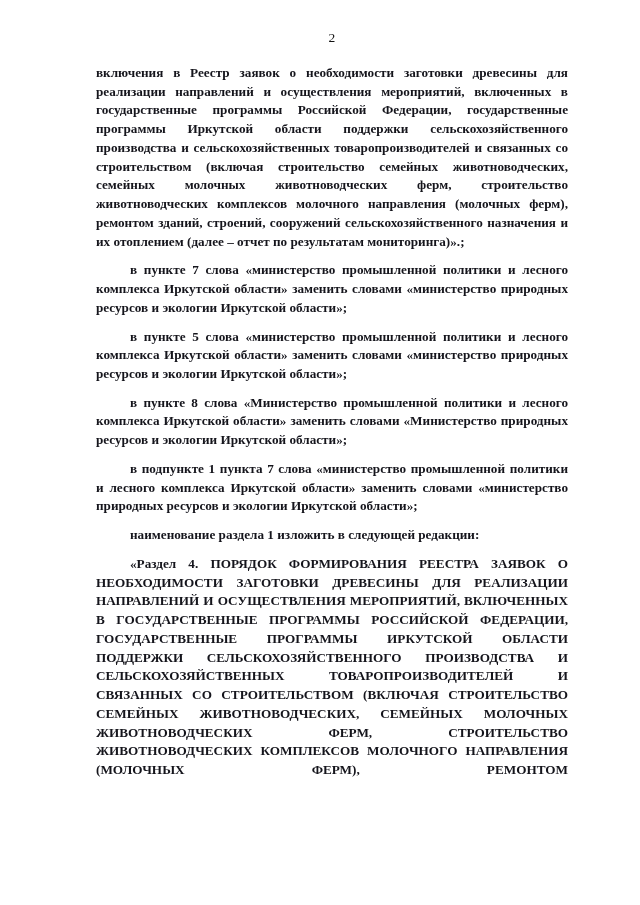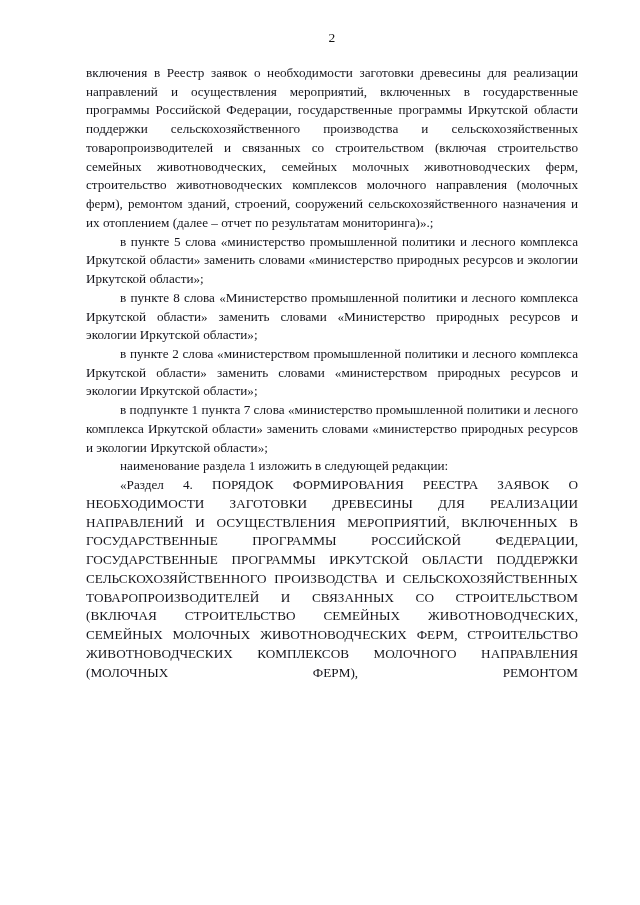--- a/index.html
+++ b/index.html
@@ -30,51 +30,52 @@
     color: #111;
   }
   .doc-body {
     font-size: 13.2px;
     line-height: 1.42;
     text-align: justify;
     text-justify: inter-word;
     color: #15151c;
   }
   .para {
-    margin: 0;
+    margin: 10px;
     text-align: justify;
     text-justify: inter-word;
     hyphens: none;
+    font-weight: bold;
   }
   .para.indent {
     text-indent: 34px;
   }
   
   .para.stretch-last {
     text-align-last: justify;
   }
 </style>
 </head>
 <body>
 
 <div class="page">
 
   <div class="page-number">2</div>
 
   <div class="doc-body">
 
     <p class="para">включения в Реестр заявок о необходимости заготовки древесины для реализации направлений и осуществления мероприятий, включенных в государственные программы Российской Федерации, государственные программы Иркутской области поддержки сельскохозяйственного производства и сельскохозяйственных товаропроизводителей и связанных со строительством (включая строительство семейных животноводческих, семейных молочных животноводческих ферм, строительство животноводческих комплексов молочного направления (молочных ферм), ремонтом зданий, строений, сооружений сельскохозяйственного назначения и их отоплением (далее – отчет по результатам мониторинга)».;</p>
 
+    <p class="para indent">в пункте 7 слова «министерство промышленной политики и лесного комплекса Иркутской области» заменить словами «министерство природных ресурсов и экологии Иркутской области»;</p>
 
     <p class="para indent">в пункте 5 слова «министерство промышленной политики и лесного комплекса Иркутской области» заменить словами «министерство природных ресурсов и экологии Иркутской области»;</p>
 
     <p class="para indent">в пункте 8 слова «Министерство промышленной политики и лесного комплекса Иркутской области» заменить словами «Министерство природных ресурсов и экологии Иркутской области»;</p>
 
 
-    <p class="para indent">в пункте 2 слова «министерством промышленной политики и лесного комплекса Иркутской области» заменить словами «министерством природных ресурсов и экологии Иркутской области»;</p>
 
     <p class="para indent">в подпункте 1 пункта 7 слова «министерство промышленной политики и лесного комплекса Иркутской области» заменить словами «министерство природных ресурсов и экологии Иркутской области»;</p>
 
 
     <p class="para indent">наименование раздела 1 изложить в следующей редакции:</p>
 
     <p class="para indent stretch-last">«Раздел 4. ПОРЯДОК ФОРМИРОВАНИЯ РЕЕСТРА ЗАЯВОК О НЕОБХОДИМОСТИ ЗАГОТОВКИ ДРЕВЕСИНЫ ДЛЯ РЕАЛИЗАЦИИ НАПРАВЛЕНИЙ И ОСУЩЕСТВЛЕНИЯ МЕРОПРИЯТИЙ, ВКЛЮЧЕННЫХ В ГОСУДАРСТВЕННЫЕ ПРОГРАММЫ РОССИЙСКОЙ ФЕДЕРАЦИИ, ГОСУДАРСТВЕННЫЕ ПРОГРАММЫ ИРКУТСКОЙ ОБЛАСТИ ПОДДЕРЖКИ СЕЛЬСКОХОЗЯЙСТВЕННОГО ПРОИЗВОДСТВА И СЕЛЬСКОХОЗЯЙСТВЕННЫХ ТОВАРОПРОИЗВОДИТЕЛЕЙ И СВЯЗАННЫХ СО СТРОИТЕЛЬСТВОМ (ВКЛЮЧАЯ СТРОИТЕЛЬСТВО СЕМЕЙНЫХ ЖИВОТНОВОДЧЕСКИХ, СЕМЕЙНЫХ МОЛОЧНЫХ ЖИВОТНОВОДЧЕСКИХ ФЕРМ, СТРОИТЕЛЬСТВО ЖИВОТНОВОДЧЕСКИХ КОМПЛЕКСОВ МОЛОЧНОГО НАПРАВЛЕНИЯ (МОЛОЧНЫХ ФЕРМ), РЕМОНТОМ</p>
 
   </div>
 </div>

